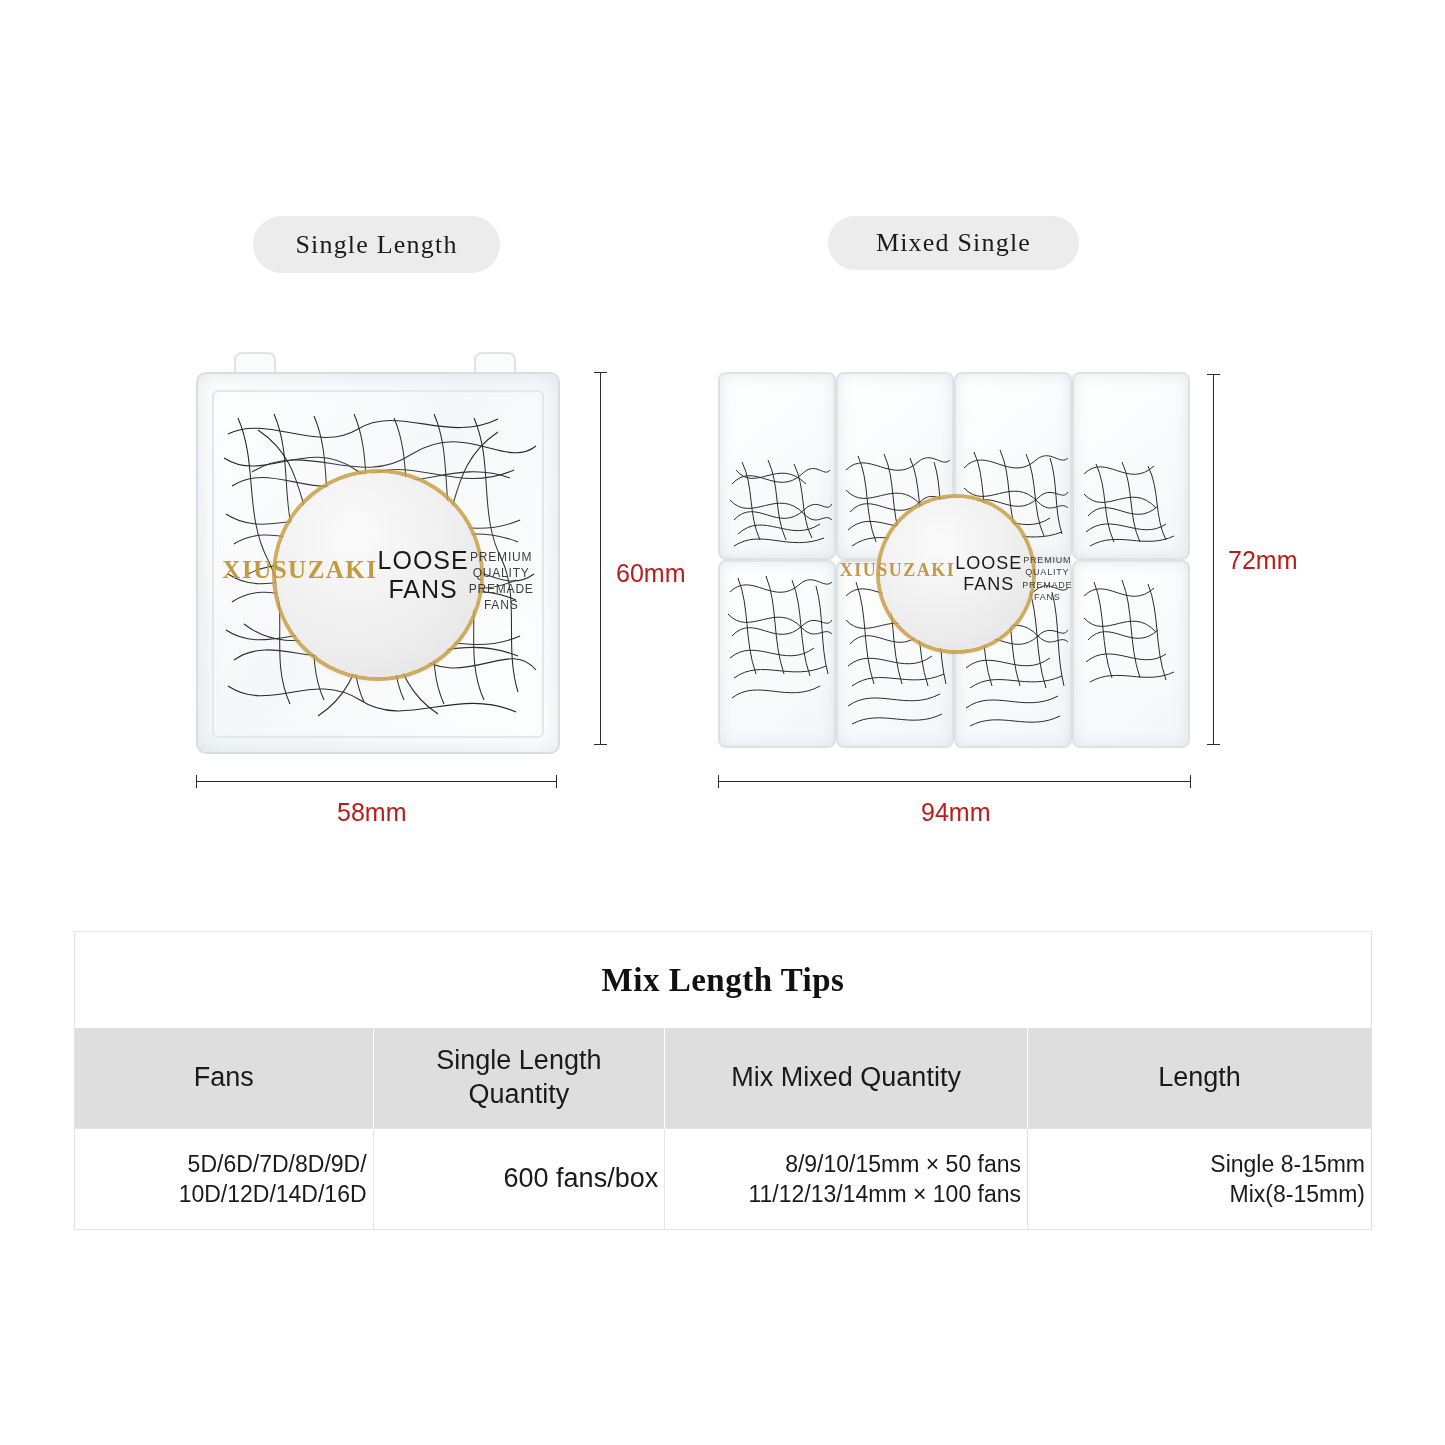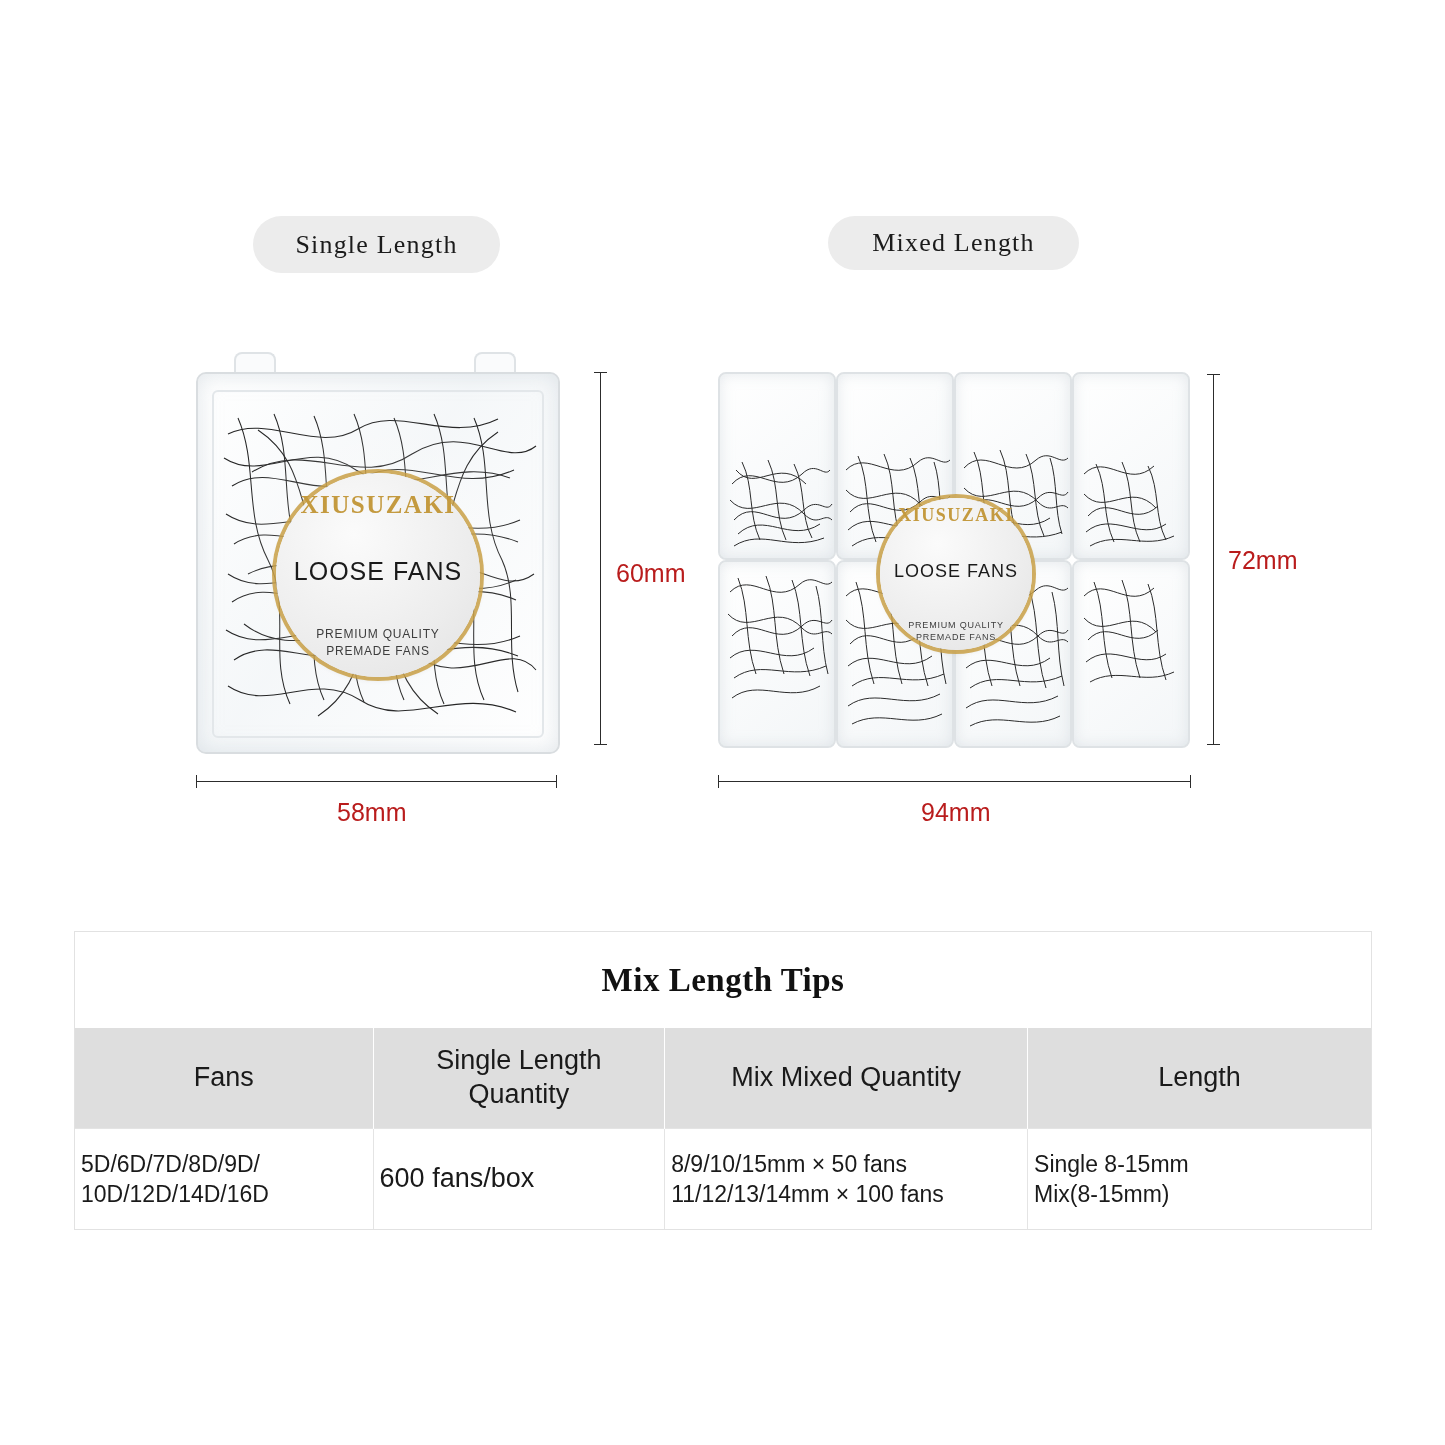--- a/index.html
+++ b/index.html
@@ -80,25 +80,24 @@
   
   .lash-svg { position: absolute; left: 0; top: 0; }
 
   
   .disc {
     position: absolute;
     border-radius: 50%;
     background: radial-gradient(circle at 38% 30%, #fbfbfb 0%, #ededed 60%, #e2e2e2 100%);
     box-shadow: 0 0 0 4px rgba(201,160,70,0.85), 0 2px 6px rgba(0,0,0,0.12);
     display: flex;
-    flex-direction: column;
+    flex-direction: row;
     align-items: center;
     justify-content: center;
     text-align: center;
-    gap: 28px;
   }
   .disc-single {
     left: 276px; top: 473px;
     width: 204px; height: 204px;
   }
   .disc-mixed {
     left: 880px; top: 498px;
     width: 152px; height: 152px;
   }
   .brand {
@@ -202,39 +201,39 @@
     padding: 16px 6px;
     border-right: 1px solid #ffffff;
     line-height: 1.25;
     text-align: center;
   }
   thead th:last-child { border-right: none; }
   tbody td {
     font-size: 27px;
     color: #1a1a1a;
     padding: 20px 6px;
-    text-align: left;
+    text-align: right;
     border-right: 1px solid #e4e4e4;
     border-top: 1px solid #e4e4e4;
     line-height: 1.32;
   }
   tbody td:last-child { border-right: none; }
   td.small { font-size: 23px; }
   .col1 { width: 23%; }
   .col2 { width: 22.5%; }
   .col3 { width: 28%; }
   .col4 { width: 26.5%; }
 </style>
 </head>
 <body>
 
 <div class="top">
 
   <div class="pill pill-single">Single Length</div>
-  <div class="pill pill-mixed">Mixed Length</div>
+  <div class="pill pill-mixed">Mixed Single</div>
 
   <div class="clip clip-a"></div>
   <div class="clip clip-b"></div>
 
   <div class="case-single">
     <svg class="lash-svg" width="360" height="378" viewBox="0 0 360 378" aria-hidden="true">
       <g stroke="#141414" stroke-width="1.05" fill="none" opacity="0.92">
         <path d="M30 60 C70 40 120 80 160 55 C200 30 250 70 300 45"></path>
         <path d="M26 84 C66 110 110 62 158 96 C206 128 252 82 312 104"></path>
         <path d="M34 112 C74 86 118 130 164 104 C212 78 258 122 316 96"></path>

